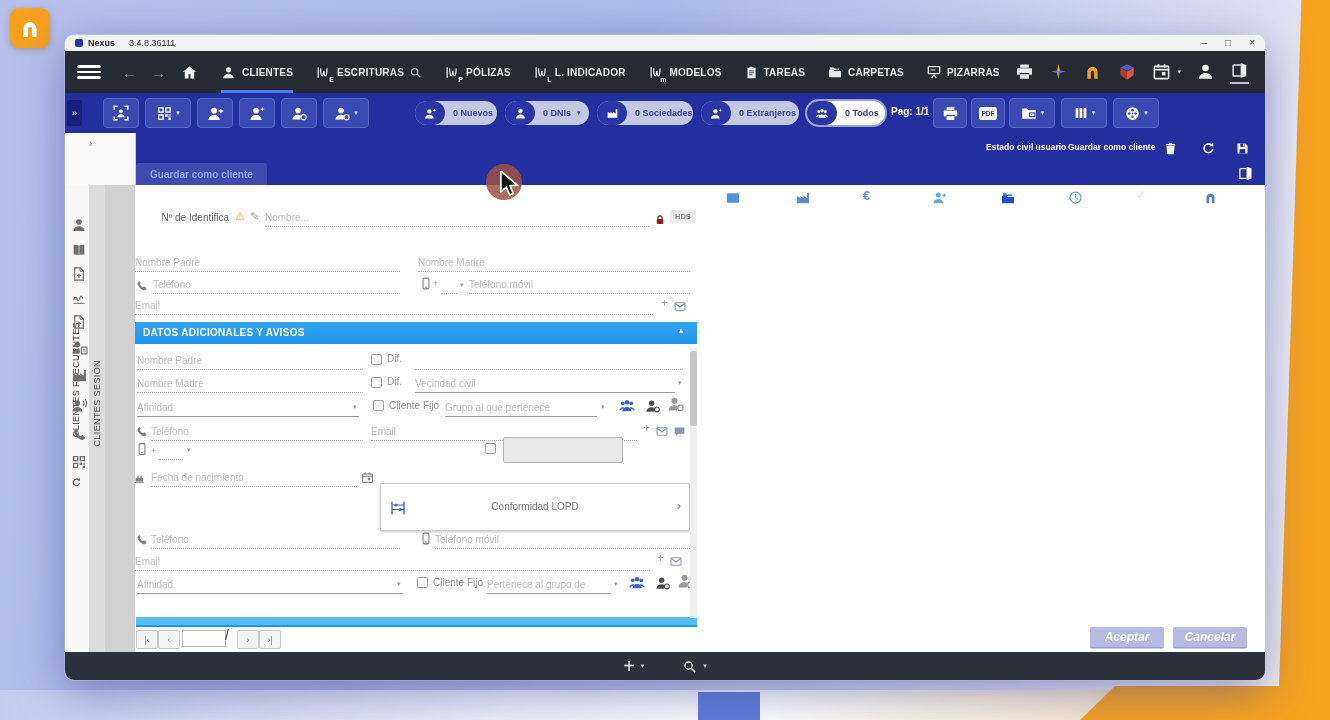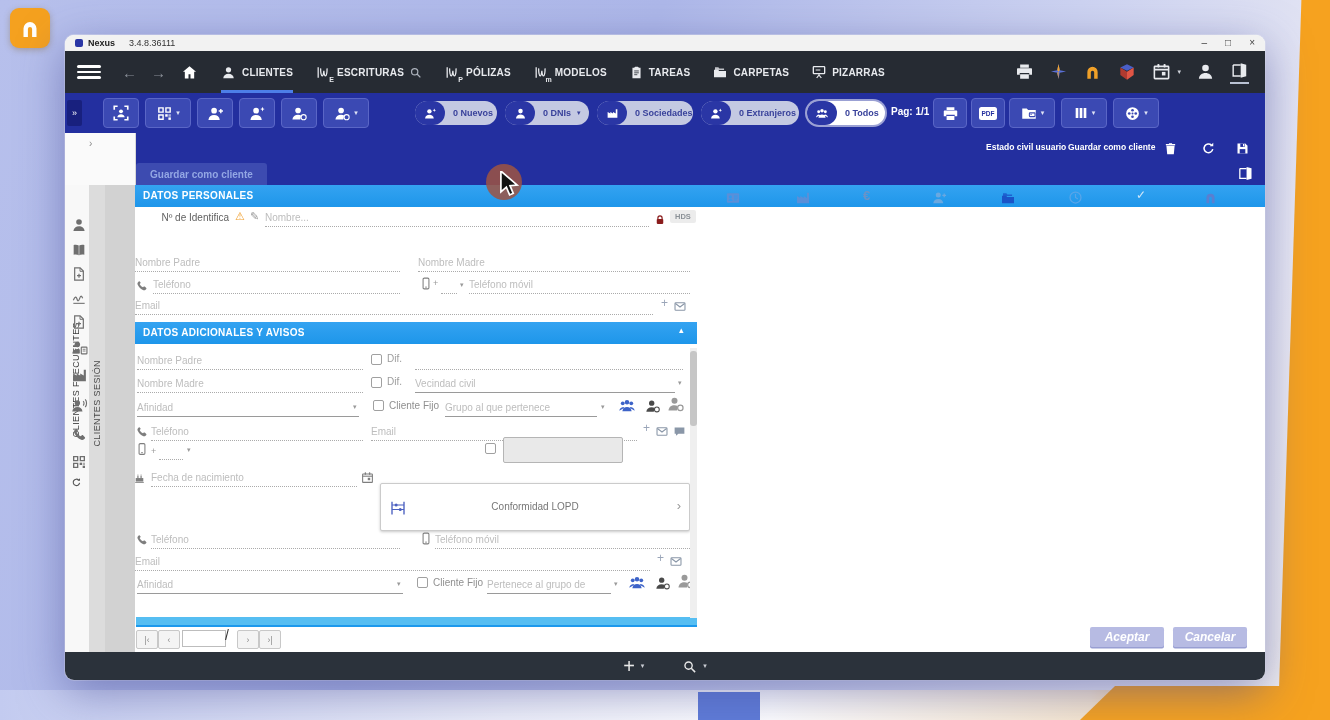--- a/index.html
+++ b/index.html
@@ -352,20 +352,26 @@
     </span>
     <span class="navitem">
       <span class="scriptwrap"><svg class="ic" width="17" height="17" viewBox="0 0 24 24">
             <use href="#sym-script"></use>
           </svg><span class="sub">P</span></span>
       <span>PÓLIZAS</span>
     </span>
     <span class="navitem">
       <span class="scriptwrap"><svg class="ic" width="17" height="17" viewBox="0 0 24 24">
             <use href="#sym-script"></use>
+          </svg><span class="sub">L</span></span>
+      <span>L. INDICADOR</span>
+    </span>
+    <span class="navitem">
+      <span class="scriptwrap"><svg class="ic" width="17" height="17" viewBox="0 0 24 24">
+            <use href="#sym-script"></use>
           </svg><span class="sub">m</span></span>
       <span>MODELOS</span>
     </span>
     <span class="navitem">
       <svg class="ic" width="15" height="15" viewBox="0 0 24 24">
           <use href="#sym-clipboard"></use>
         </svg>
       <span>TAREAS</span>
     </span>
     <span class="navitem">
@@ -568,23 +574,20 @@
     <span class="railic" style="top:211px"><svg class="ic" width="17" height="17" viewBox="0 0 24 24">
           <use href="#sym-person-voice"></use>
         </svg></span>
     <span class="railic" style="top:239px"><svg class="ic" width="16" height="16" viewBox="0 0 24 24">
           <use href="#sym-phone"></use>
         </svg></span>
     <span class="railic" style="top:267px"><svg class="ic" width="16" height="16" viewBox="0 0 24 24">
           <use href="#sym-qr"></use>
         </svg></span>
 
-    <div class="sechdr" style="left:70px;top:0;width:1130px">
-      <span>DATOS PERSONALES</span>
-    </div>
     <span class="hdric" style="left:660px;color:#5a8fd8"><svg class="ic" width="16" height="16" viewBox="0 0 24 24">
           <use href="#sym-card"></use>
         </svg></span>
     <span class="hdric" style="left:730px;color:#5a8fd8"><svg class="ic" width="16" height="16" viewBox="0 0 24 24">
           <use href="#sym-factory"></use>
         </svg></span>
     <span class="hdric" style="left:798px;color:#6a93c8;font-size:13px;font-weight:bold">€</span>
     <span class="hdric" style="left:867px;color:#6aa8e0"><svg class="ic" width="15" height="15" viewBox="0 0 24 24">
           <use href="#sym-person-plus"></use>
         </svg></span>

